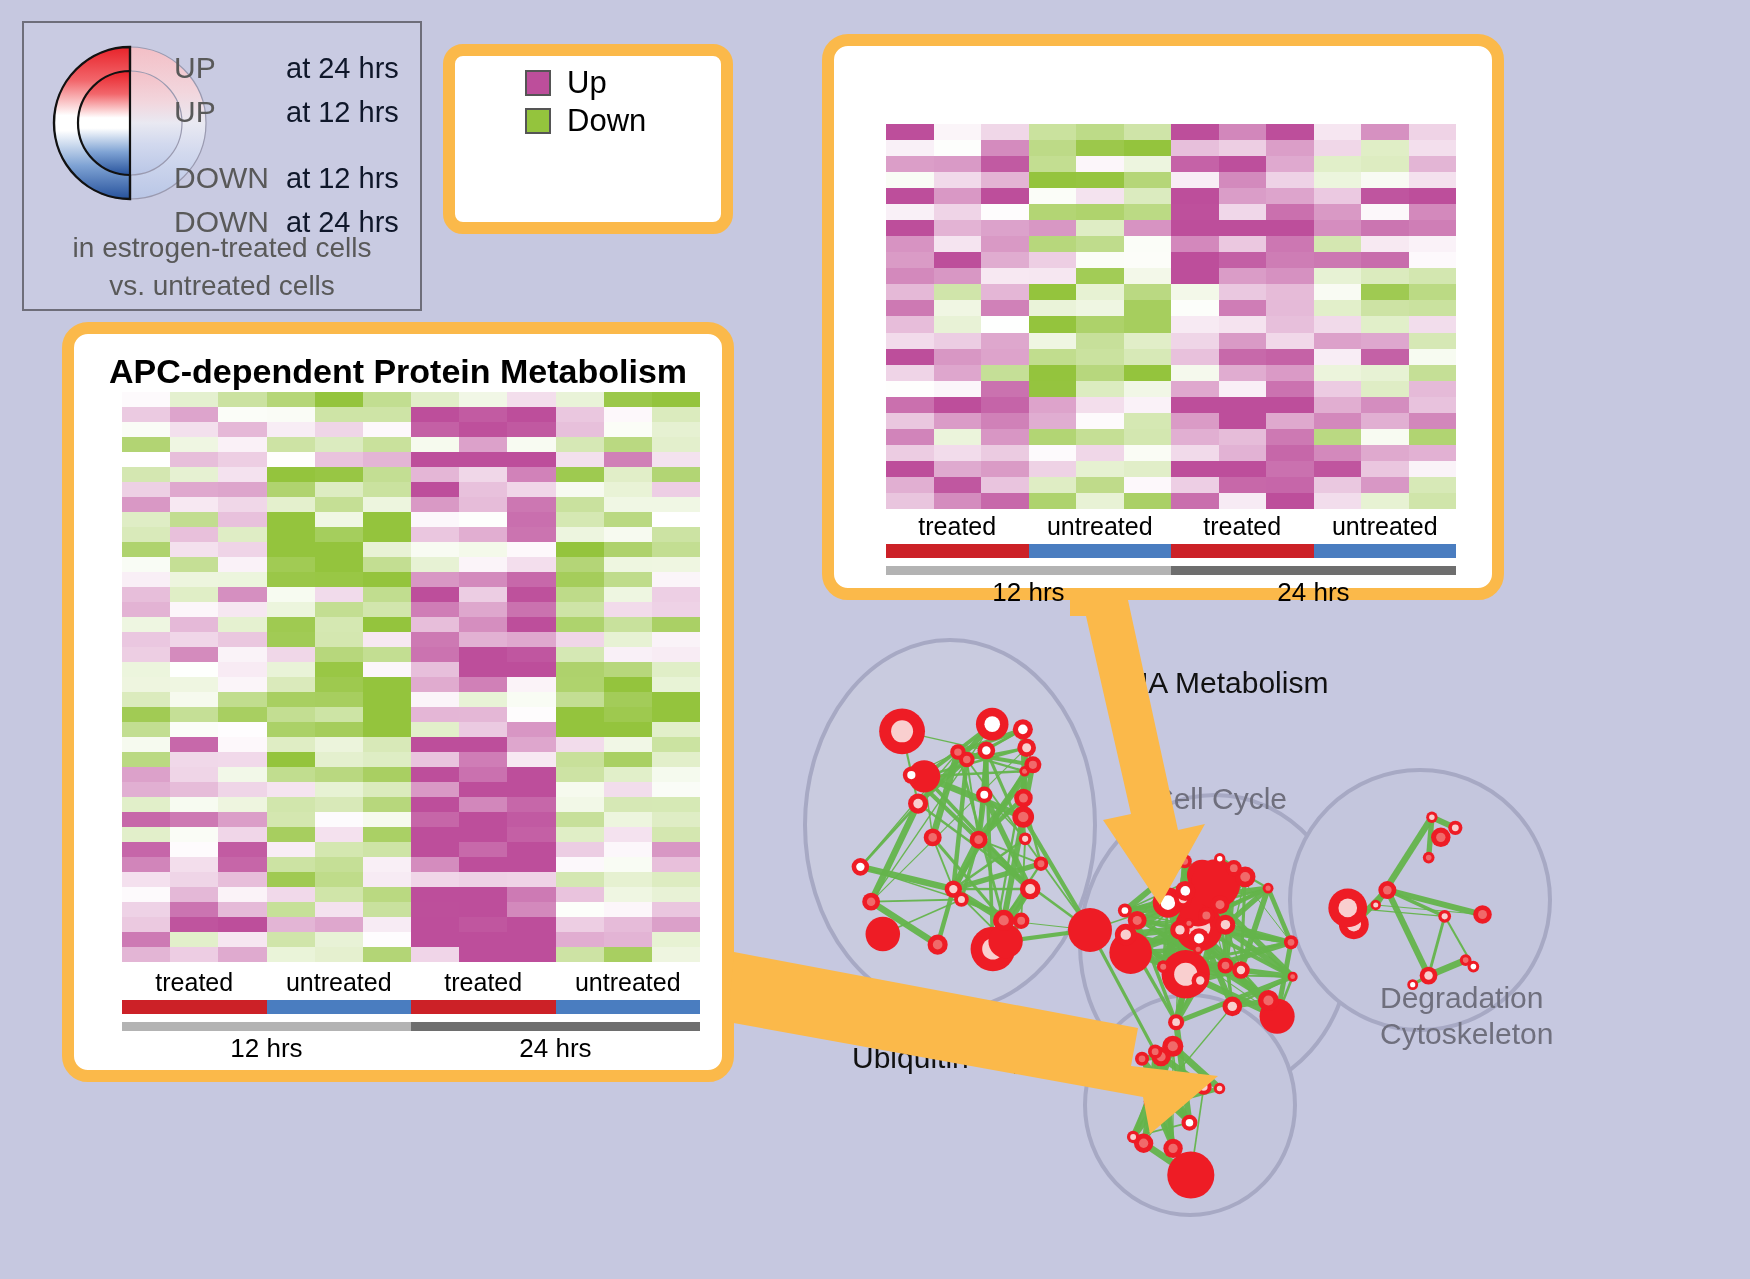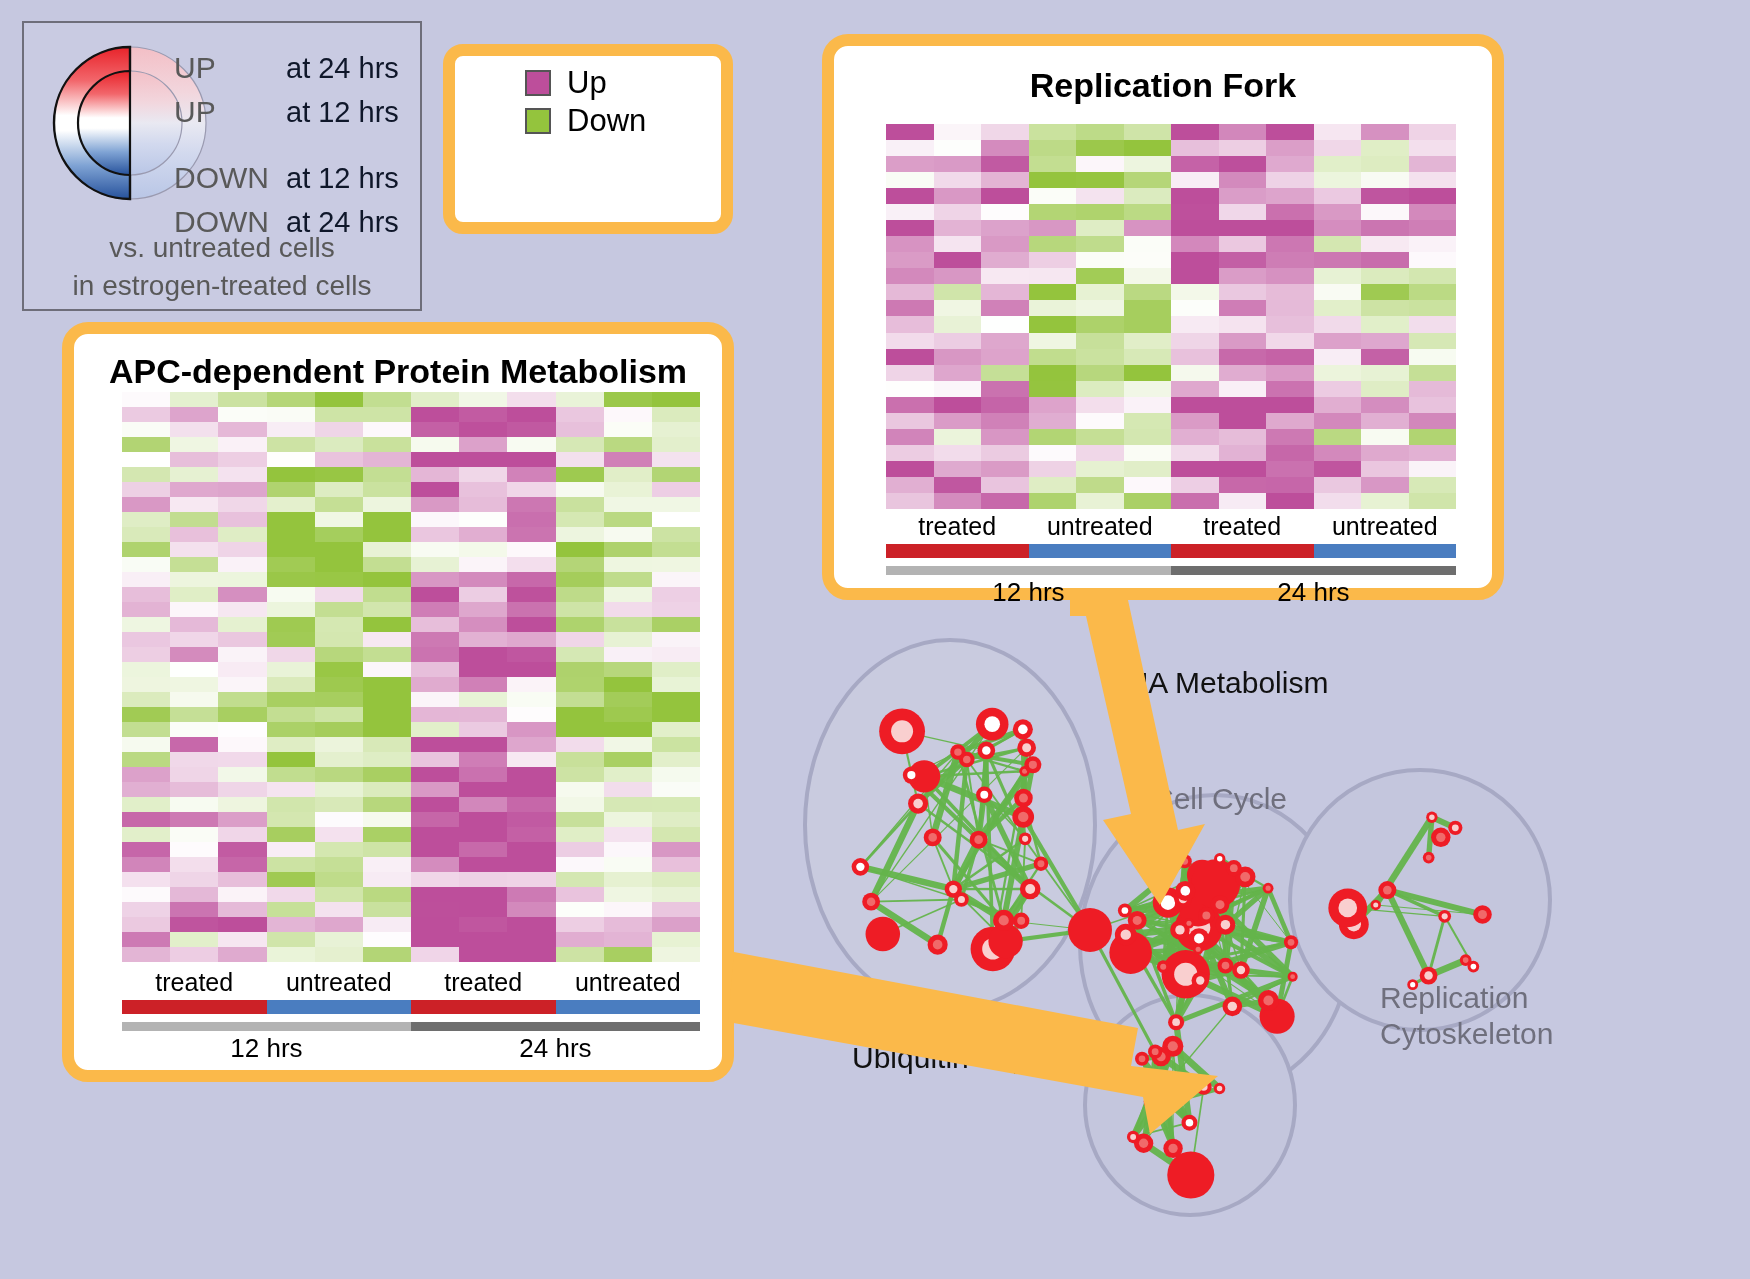--- a/index.html
+++ b/index.html
@@ -126,40 +126,39 @@
         <span class="key-word">DOWN</span>
         <span class="key-time">at 12 hrs</span>
       </div>
       <div class="key-row">
         <span class="key-word">DOWN</span>
         <span class="key-time">at 24 hrs</span>
       </div>
     </div>
 
     <div id="key-footer">
+      <div>in estrogen-treated cells</div>
       <div>vs. untreated cells</div>
-      <div>in estrogen-treated cells</div>
     </div>
   </div>
 
   <div id="legend-panel" class="panel">
     <div class="legend-items">
       <div class="legend-item">
         <span class="legend-swatch" style="background:#bd4e9b"></span>
         <span class="legend-text">Up</span>
       </div>
       <div class="legend-item">
         <span class="legend-swatch" style="background:#94c43d"></span>
         <span class="legend-text">Down</span>
       </div>
     </div>
   </div>
 
   <div id="rf-panel" class="panel">
-    <div class="panel-title">Replication Fork</div>
     <div id="rf-hm" class="hm" style="grid-template-columns: repeat(12, 1fr); grid-template-rows: repeat(24, 1fr);">
         <div style="background: rgb(189, 78, 155);"></div>
         <div style="background: rgb(251, 245, 249);"></div>
         <div style="background: rgb(240, 215, 232);"></div>
         <div style="background: rgb(202, 226, 158);"></div>
         <div style="background: rgb(189, 219, 136);"></div>
         <div style="background: rgb(207, 228, 168);"></div>
         <div style="background: rgb(189, 78, 155);"></div>
         <div style="background: rgb(210, 135, 187);"></div>
         <div style="background: rgb(189, 78, 155);"></div>
@@ -1606,21 +1605,21 @@
         </g>
         <g>
           <circle cx="330" cy="330" r="22" fill="#ee1c25"></circle>
         </g>
       </g>
   </svg>
 
   <div class="net-label" id="label-dna">DNA Metabolism</div>
   <div class="net-label" id="label-cc">Cell Cycle</div>
   <div class="net-label" id="label-mt">
-    <div>Replication</div>
+    <div>Degradation</div>
     <div>Cytoskeleton</div>
   </div>
   <div class="net-label" id="label-ub">
     <div>Ubiquitin-dependent</div>
   </div>
 
   <svg class="arrows" viewBox="0 0 1750 1279">
     <path d="M1070 600 L1128 600 L1178 830 L1205 824 L1160 905 L1103 820 L1131 814 L1086 616 L1070 616 Z" fill="#fbb94a"></path>
     <path d="M734 958 L1135 1035 L1128 1072 L1215 1082 L1152 1140 L1145 1103 L1727 0 Z" fill="none"></path>
     <path d="M734 952 L1138 1028 L1131 1066 L1218 1076 L1150 1134 L1143 1097 L728 1022 Z" fill="#fbb94a"></path>

